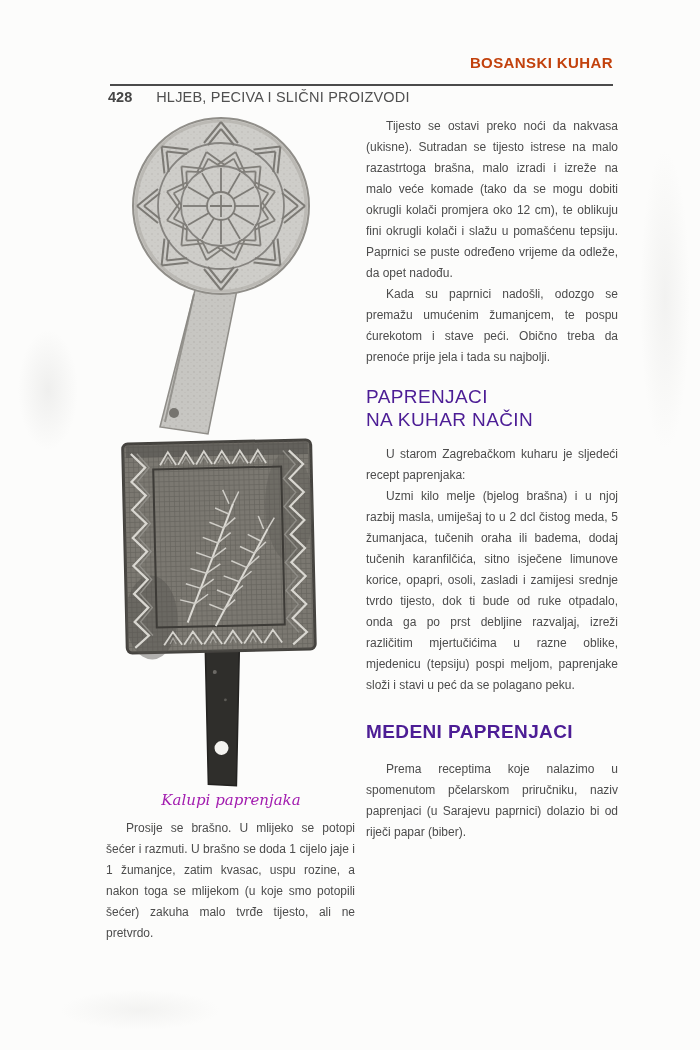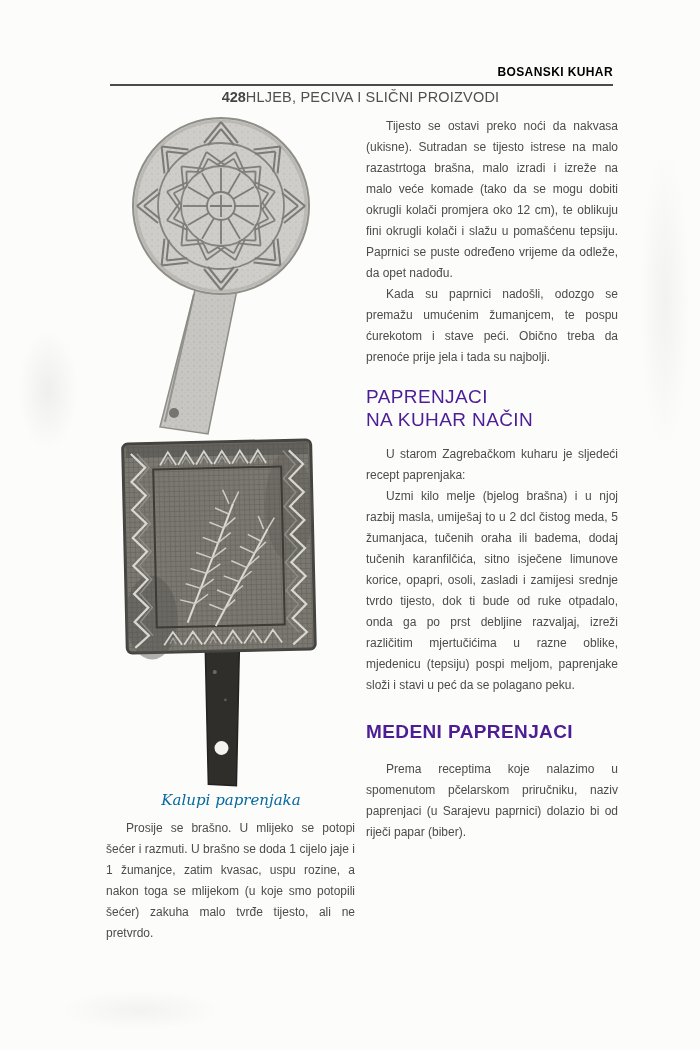--- a/index.html
+++ b/index.html
@@ -8,37 +8,37 @@
     font-family:"Liberation Sans",sans-serif;color:#4c4c4c;
   }
   
   .smudge{position:absolute;border-radius:50%;pointer-events:none;}
   .smudge.s1{left:18px;top:330px;width:60px;height:120px;background:radial-gradient(closest-side,rgba(180,180,178,.18),rgba(180,180,178,0));}
   .smudge.s2{left:640px;top:150px;width:50px;height:300px;background:radial-gradient(closest-side,rgba(185,185,182,.15),rgba(185,185,182,0));}
   .smudge.s3{left:60px;top:990px;width:160px;height:40px;background:radial-gradient(closest-side,rgba(185,185,182,.14),rgba(185,185,182,0));}
 
   
   .book-title{
-    position:absolute;top:65px;left:0;width:613px;text-align:right;
-    font-size:12px;font-weight:bold;letter-spacing:.4px;color:#000000;
+    position:absolute;top:54px;left:0;width:613px;text-align:right;
+    font-size:15px;font-weight:bold;letter-spacing:.4px;color:#c2410c;
   }
   .header-rule{position:absolute;top:84px;left:110px;width:503px;height:2px;background:#4b4b4b;}
   .subhead-row{
     position:absolute;top:89px;left:108px;width:505px;
-    display:flex;justify-content:center;align-items:baseline;
+    display:flex;justify-content:flex-start;align-items:baseline;
   }
   .page-number{font-size:14.5px;font-weight:bold;color:#454545;}
-  .chapter-title{font-size:14.5px;letter-spacing:.2px;color:#505050;}
+  .chapter-title{font-size:14.5px;letter-spacing:.2px;color:#505050;padding-left:24px;}
 
   
   .round-mold{position:absolute;left:132px;top:106px;}
   .rect-mold{position:absolute;left:118px;top:438px;}
   .figure-caption{
     position:absolute;top:791px;left:107px;width:248px;text-align:center;
-    font-family:"DejaVu Serif",serif;font-style:italic;font-size:15px;color:#0369a1;
+    font-family:"DejaVu Serif",serif;font-style:italic;font-size:15px;color:#a21caf;
   }
 
   
   .body-par{font-size:12px;line-height:21px;text-align:justify;text-indent:20px;margin:0;color:#4c4c4c;}
   .left-par{position:absolute;top:818px;left:106px;width:249px;}
   .right-col{position:absolute;top:116px;left:366px;width:252px;}
   .section-heading{
     font-size:19px;line-height:23px;font-weight:400;letter-spacing:.4px;
     color:#4c1d95;margin:17px 0 13px 0;
   }

